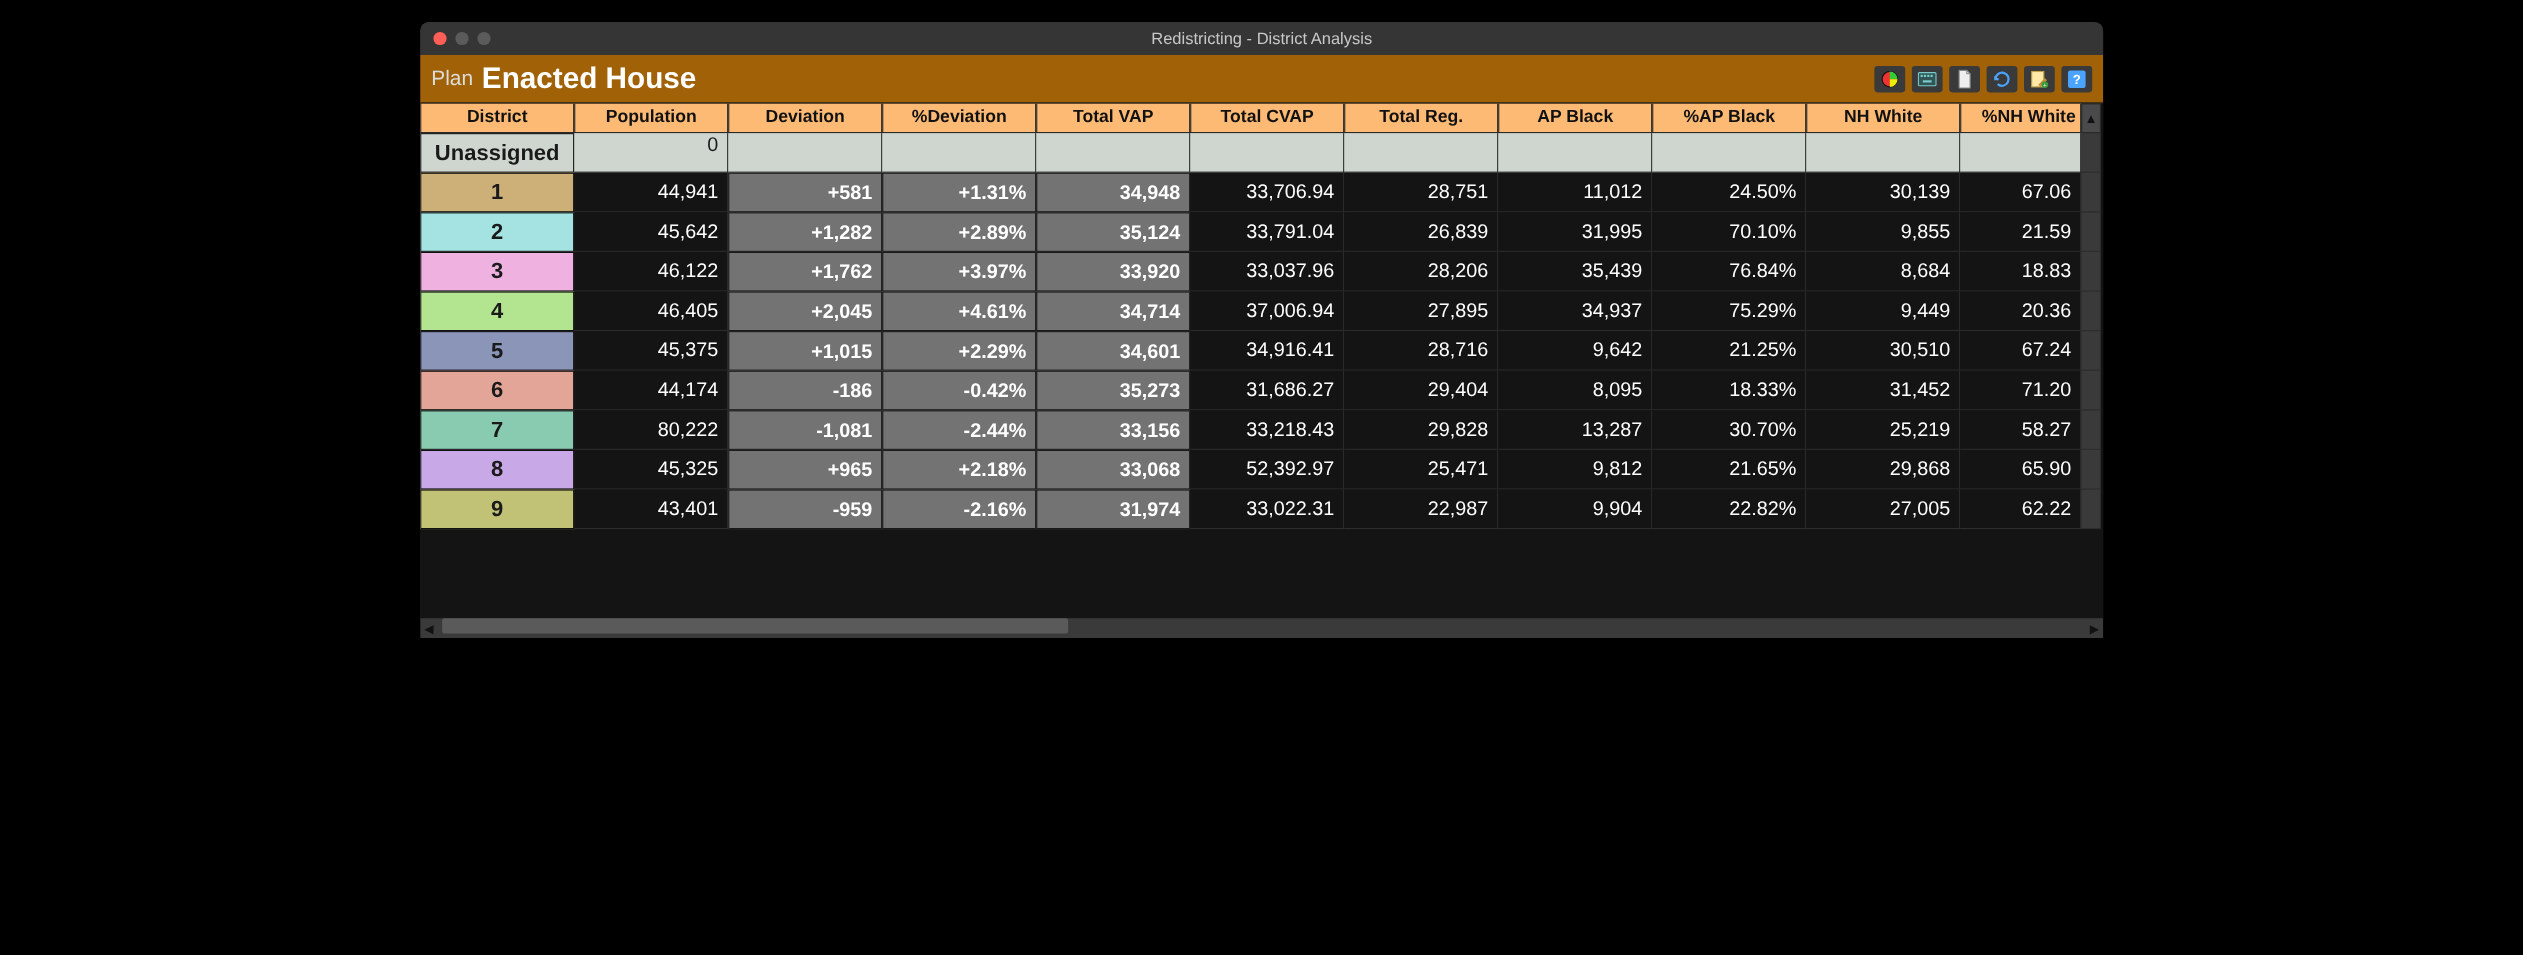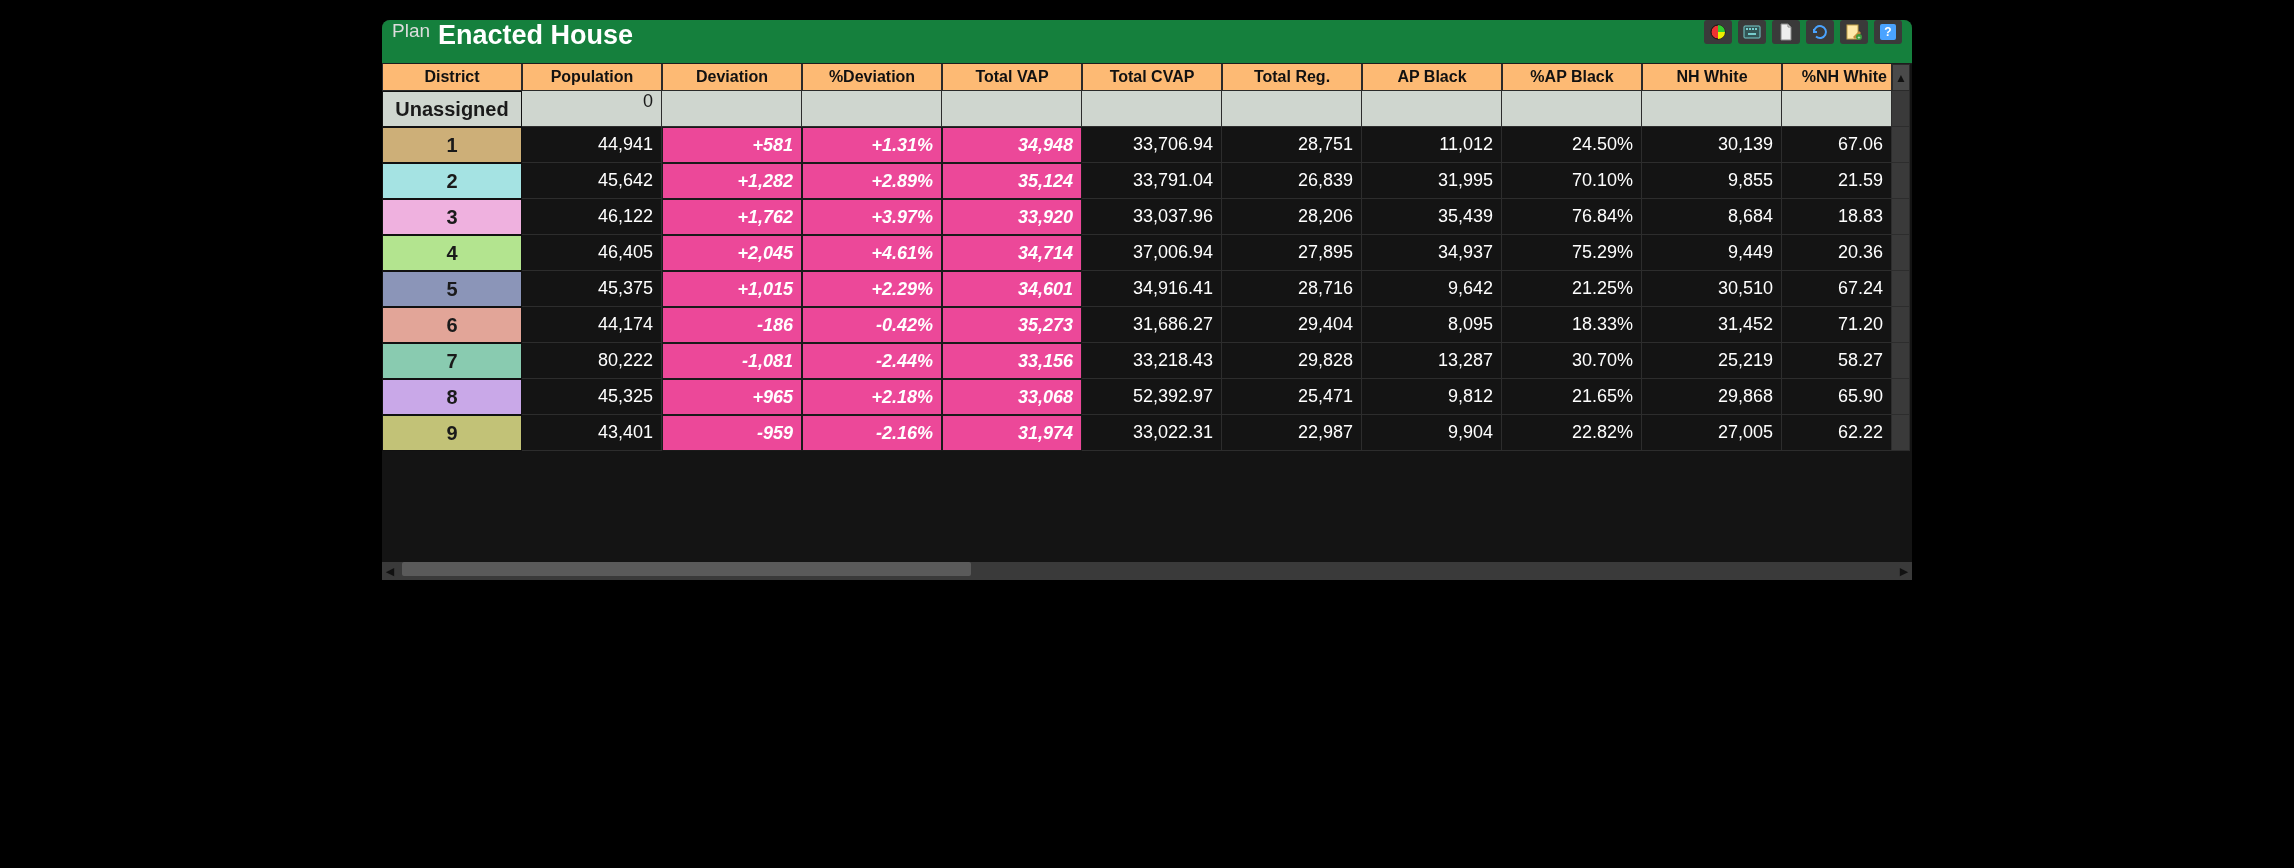--- a/index.html
+++ b/index.html
@@ -41,22 +41,23 @@
   .traffic .max { background: #5b5b5b; }
   .wintitle {
     position: absolute;
     left: 50%; transform: translateX(-50%);
     color: #c8c8c8;
     font-size: 15px;
   }
   .toolbar {
     height: 44px;
     display: flex;
+    align-items: center;
     padding: 0 10px;
-    background: #15803d;
+    background: #a16207;
     border-bottom: 1px solid #1d1d1d;
   }
   .plan-label { color: #ddd; font-size: 19px; font-weight: 400; }
   .plan-name { color: #fff; font-size: 27px; font-weight: 700; margin-left: 8px; }
   .toolbar-spacer { flex: 1; }
   .tool-btns { display: flex; gap: 6px; }
   .tool-btn {
     width: 28px; height: 24px;
     display: flex; align-items: center; justify-content: center;
     border-radius: 3px;
@@ -129,25 +130,24 @@
     font-size: 20px;
     color: #1a1a1a;
     border: 1px solid #111;
   }
   .unassigned-row .dist-cell {
     background: #cfd6cf;
     color: #1a1a1a;
   }
   .unassigned-row .cell { background: #cfd6cf; color:#1a1a1a; }
   .green-cell {
-    background: #ec4899;
+    background: #737373;
     color: #fff;
     font-weight: 600;
     border: 1px solid #1a1a1a;
-    font-style: italic;
   }
   .partial-row { height: 20px; overflow:hidden; }
   .partial-row .cell, .partial-row .dist-cell, .partial-row .green-cell {
     align-items: flex-start;
     padding-top: 0px;
     font-size: 18px;
   }
   .hscroll {
     height: 18px;
     background: #3a3a3a;
@@ -171,20 +171,28 @@
   .hscroll .arrow-r { margin-left:auto; }
   .vscroll-corner {
     background:#3a3a3a;
   }
 </style>
 </head>
 <body>
 
 <div class="window">
 
+  <div class="titlebar">
+    <div class="traffic">
+      <span class="close"></span>
+      <span class="min"></span>
+      <span class="max"></span>
+    </div>
+    <div class="wintitle">Redistricting - District Analysis</div>
+  </div>
 
   <div class="toolbar">
     <span class="plan-label">Plan</span>
     <span class="plan-name">Enacted House</span>
     <div class="toolbar-spacer"></div>
     <div class="tool-btns">
       <div class="tool-btn" title="chart">
         <svg width="18" height="18" viewBox="0 0 18 18">
             <circle cx="9" cy="9" r="7" fill="#e33" stroke="#111"></circle>
             <path d="M9 9 L9 2 A7 7 0 0 1 16 9 Z" fill="#3c3"></path>

